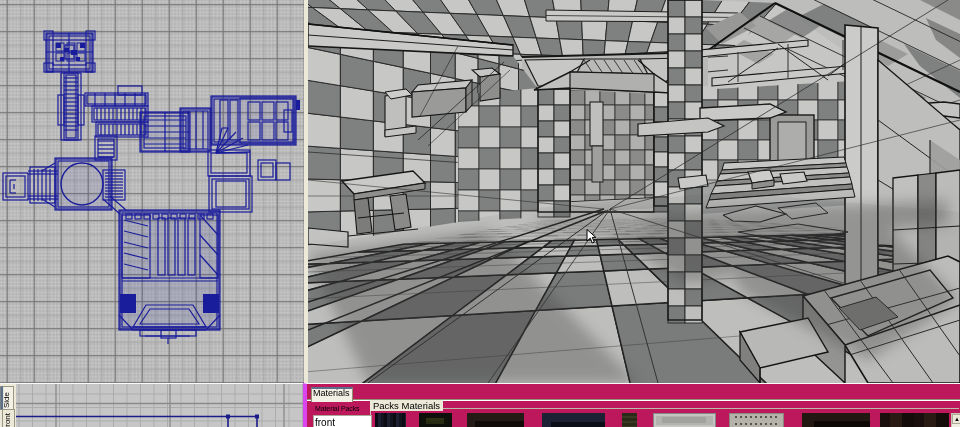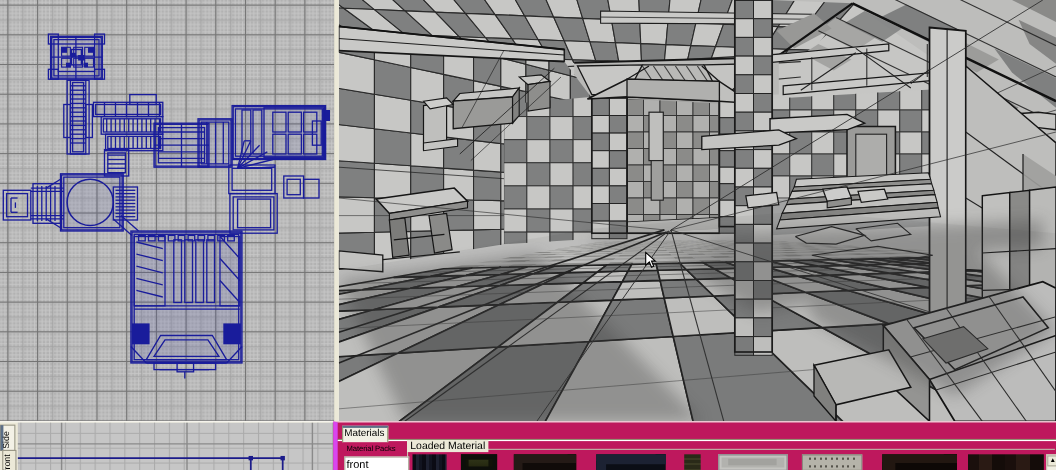--- a/index.html
+++ b/index.html
@@ -1629,21 +1629,21 @@
 
   <div class="abs" style="left:4px;top:3px;width:40px;height:13px;background:#f2f0e4;border:1px solid #919070;border-bottom:none;border-top:2px solid #5c6f87;z-index:2"></div>
   <div class="abs" style="left:6px;top:4px;z-index:3;color:#000;font-size:9px">Materials</div>
   <div class="abs" style="left:0px;top:16px;width:657px;height:1px;background:#fff"></div>
   <div class="abs" style="left:0px;top:15px;width:657px;height:1px;background:#919070"></div>
   <div class="abs" style="left:8px;top:21px;color:#000;font-size:7px;letter-spacing:-0.1px">Material Packs</div>
   <div class="abs" style="left:63px;top:17px;width:1px;height:27px;background:#c9c5b2"></div>
   <div class="abs" style="left:6px;top:31px;width:57px;height:13px;background:#fff;border:1px solid #aca899;border-bottom:none"></div>
   <div class="abs" style="left:8px;top:33px;z-index:2;color:#000;font-size:10px">front</div>
   <div class="abs" style="left:64px;top:24px;width:588px;height:20px;border-top:1px solid #bdb9a8"></div>
-  <div class="abs" style="left:63px;top:16px;color:#000;font-size:9.5px;background:#ece9d8;padding:0 3px;z-index:2">Loaded Material</div>
+  <div class="abs" style="left:63px;top:16px;color:#000;font-size:9.5px;background:#ece9d8;padding:0 3px;z-index:2">Packs Materials</div>
   <div style="position:absolute;left:68px;top:29px;width:31px;height:15px;background:repeating-linear-gradient(90deg,#0b0b14 0 3px,#1d2030 3px 6px,#121420 6px 9px);"></div>
     <div style="position:absolute;left:112px;top:29px;width:33px;height:15px;background:#101208;box-shadow:inset 0 0 0 4px #0d0f0a;background-image:linear-gradient(#2e3317,#23260f);background-size:18px 7px;background-position:7px 5px;background-repeat:no-repeat;"></div>
     <div style="position:absolute;left:160px;top:29px;width:57px;height:15px;background:#191210;box-shadow:inset 6px 6px 0 2px #241a16, inset -6px -6px 0 2px #100b09;"></div>
     <div style="position:absolute;left:235px;top:29px;width:63px;height:15px;background:#121620;box-shadow:inset 7px 7px 0 2px #1c2233, inset -7px -7px 0 2px #0b0e16;"></div>
     <div style="position:absolute;left:315px;top:29px;width:15px;height:15px;background:repeating-linear-gradient(180deg,#2a2a18 0 3px,#3a3a22 3px 5px);"></div>
     <div style="position:absolute;left:346px;top:29px;width:63px;height:15px;background:#b2b2ae;box-shadow:inset 0 0 0 1px #87878a, inset 0 0 0 3px #c4c4c0;background-image:linear-gradient(#a2a29e,#a2a29e);background-size:44px 6px;background-position:9px 4px;background-repeat:no-repeat;"></div>
     <div style="position:absolute;left:422px;top:29px;width:55px;height:15px;background:#b5b3a9;box-shadow:inset 0 0 0 1px #8a887e;background-image:repeating-linear-gradient(90deg,#55534b 0 2px,rgba(0,0,0,0) 2px 5px),repeating-linear-gradient(90deg,#55534b 0 2px,rgba(0,0,0,0) 2px 5px);background-size:43px 2px,43px 2px;background-position:6px 3px,6px 10px;background-repeat:no-repeat,no-repeat;"></div>
     <div style="position:absolute;left:495px;top:29px;width:68px;height:15px;background:#17100d;box-shadow:inset 10px 6px 0 2px #221711, inset -10px -6px 0 2px #0d0806;"></div>
     <div style="position:absolute;left:573px;top:29px;width:69px;height:15px;background:repeating-linear-gradient(90deg,#1a0f0c 0 10px,#2a1a14 10px 22px,#140c09 22px 34px);"></div>
   <div class="abs" style="left:644px;top:29px;width:10px;height:15px;background:#f0eee2;border:1px solid #c8c4b0">

